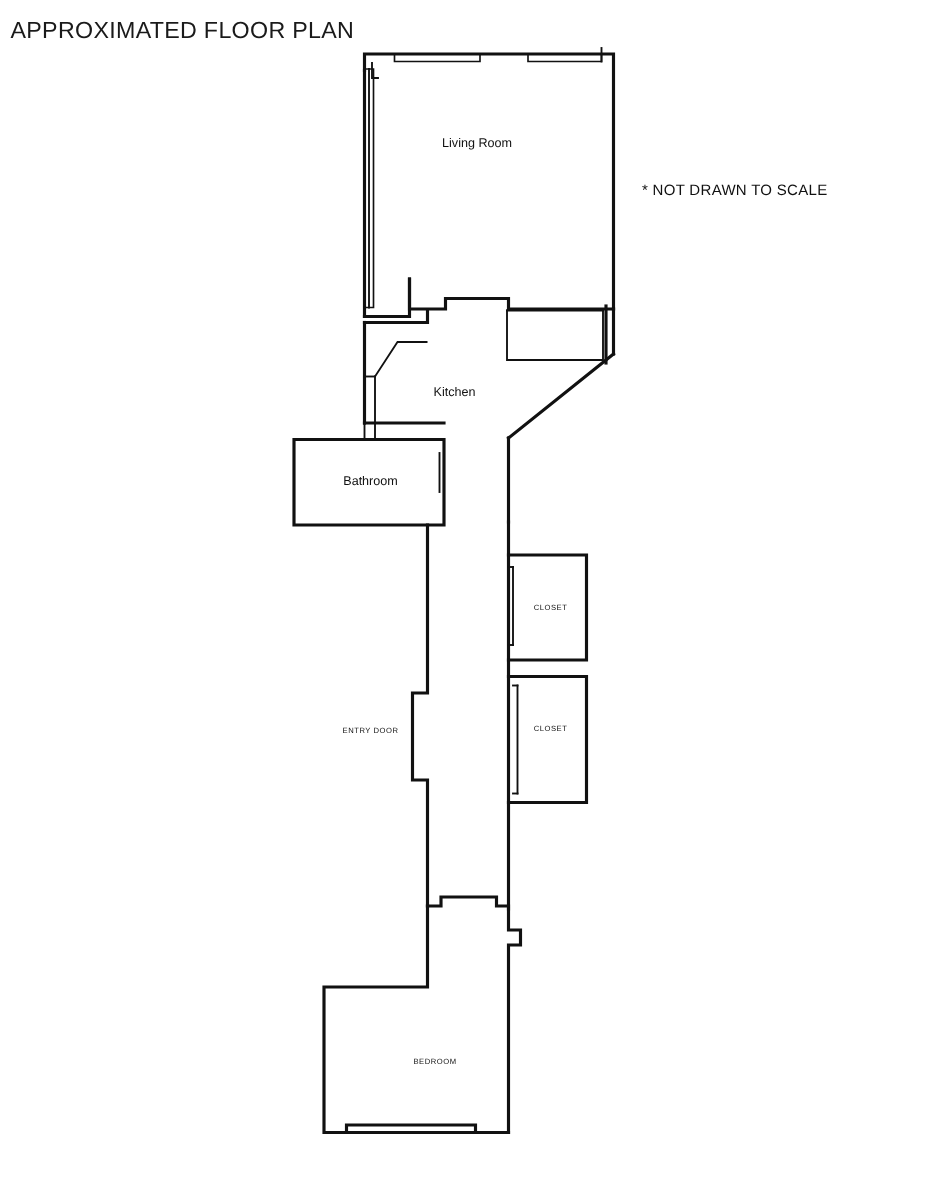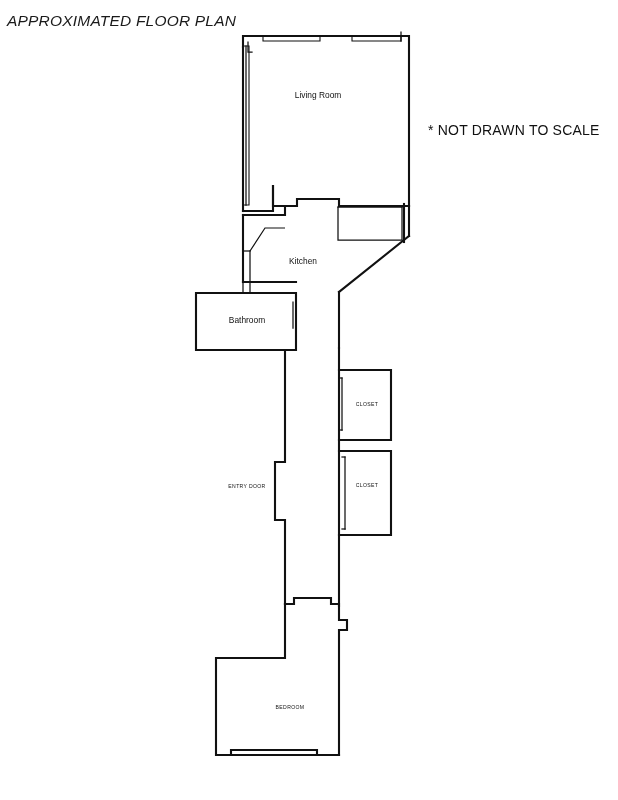--- a/index.html
+++ b/index.html
@@ -22,27 +22,26 @@
     background: #ffffff;
   }
   .doc-title {
     position: absolute;
     left: 7px;
     top: 12px;
     font-size: 15.5px;
     letter-spacing: 0.2px;
     color: #1a1a1a;
     white-space: nowrap;
-    font-style: italic;
   }
   .scale-note {
     position: absolute;
     left: 428px;
     top: 122px;
-    font-size: 14px;
+    font-size: 10px;
     letter-spacing: 0.2px;
     color: #111111;
     white-space: nowrap;
   }
   #plan-svg {
     position: absolute;
     left: 0;
     top: 0;
   }
   .room-label {

